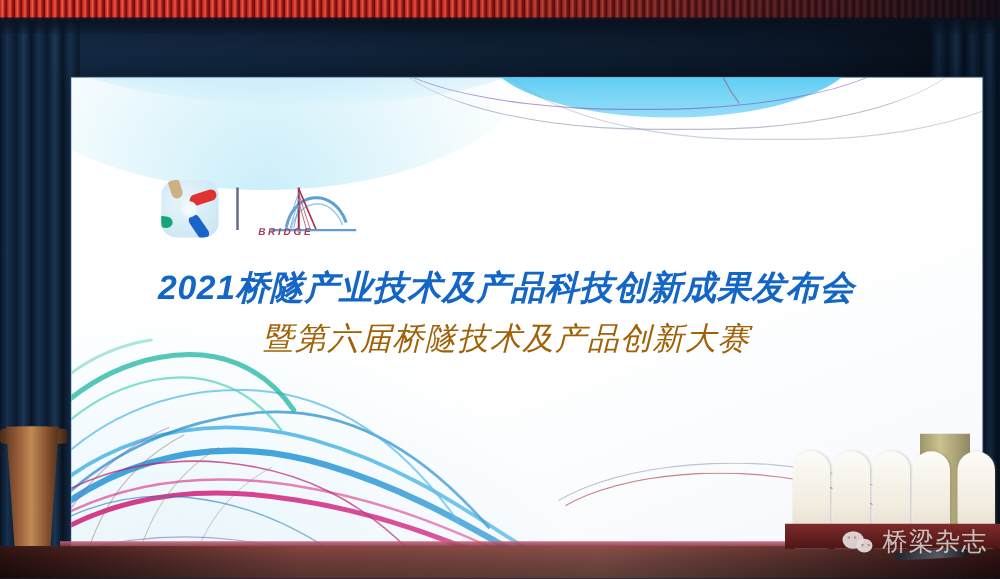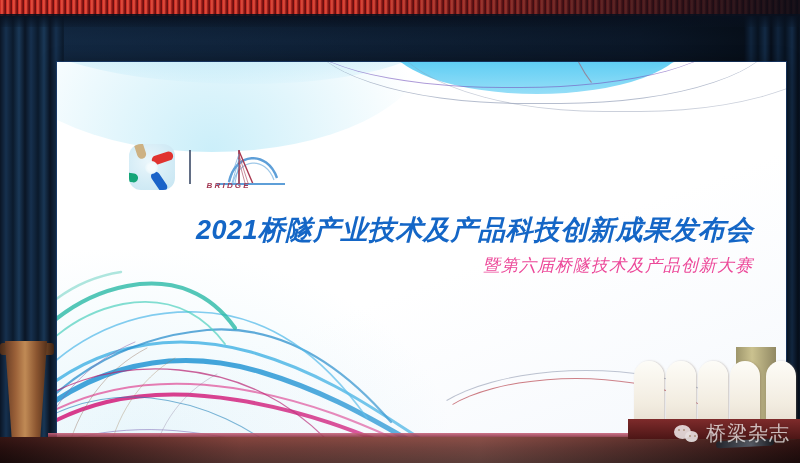--- a/index.html
+++ b/index.html
@@ -167,28 +167,28 @@
     background:radial-gradient(circle,#f4fbfd 40%,#dcf0f8 100%);
   }
   .divider{width:1.5px;height:34px;background:#3b4a66;opacity:.8;}
   .bridge-logo{position:relative;width:82px;height:46px;}
   .bridge-word{
     position:absolute;left:2px;bottom:0px;font-size:8px;letter-spacing:2.2px;
     color:#a43a55;font-weight:bold;font-family:"Liberation Sans",sans-serif;
   }
 
   .title{
-    position:absolute;left:0;top:150px;width:696px;text-align:right;
+    position:absolute;left:0;top:150px;width:696px;text-align:center;
     font-size:27px;font-weight:bold;color:#1466c6;letter-spacing:.5px;
     text-shadow:0 1px 0 rgba(255,255,255,.6);
     white-space:nowrap;
   }
   .subtitle{
-    position:absolute;left:0;top:192px;width:696px;text-align:right;
-    font-size:17px;color:#ec4899;letter-spacing:1px;white-space:nowrap;
+    position:absolute;left:0;top:192px;width:696px;text-align:center;
+    font-size:25px;color:#a16207;letter-spacing:1px;white-space:nowrap;
   }
   .dateline{
     position:absolute;left:0;top:240px;width:696px;text-align:center;
     font-size:12.5px;color:#15539f;letter-spacing:1.2px;white-space:nowrap;
   }
 
   
   .floor{
     position:absolute;left:0;bottom:0;width:800px;height:26px;z-index:5;
     background:linear-gradient(180deg,#6a2a26 0%,#4a1d1c 45%,#2e1414 100%);

